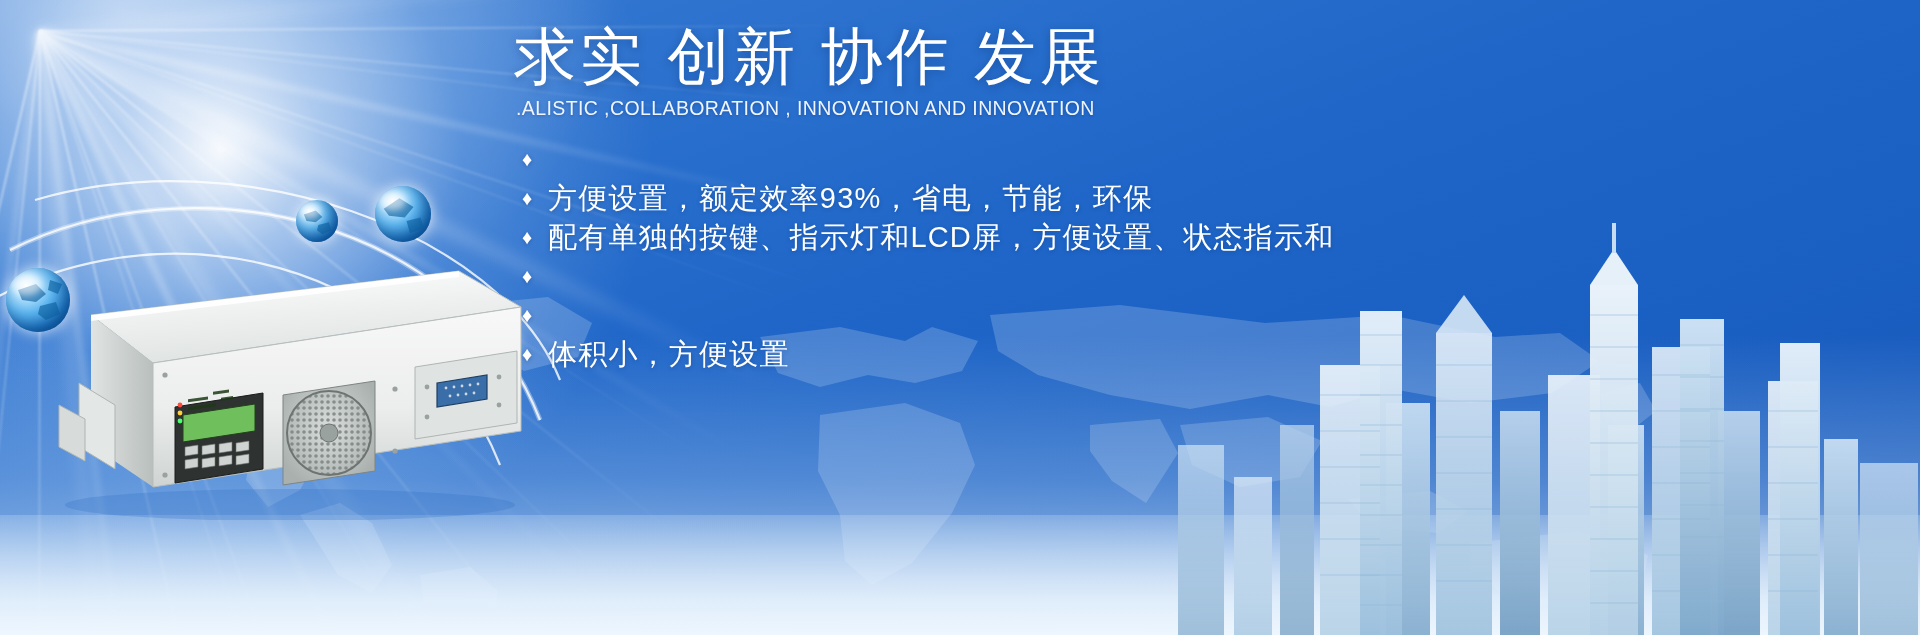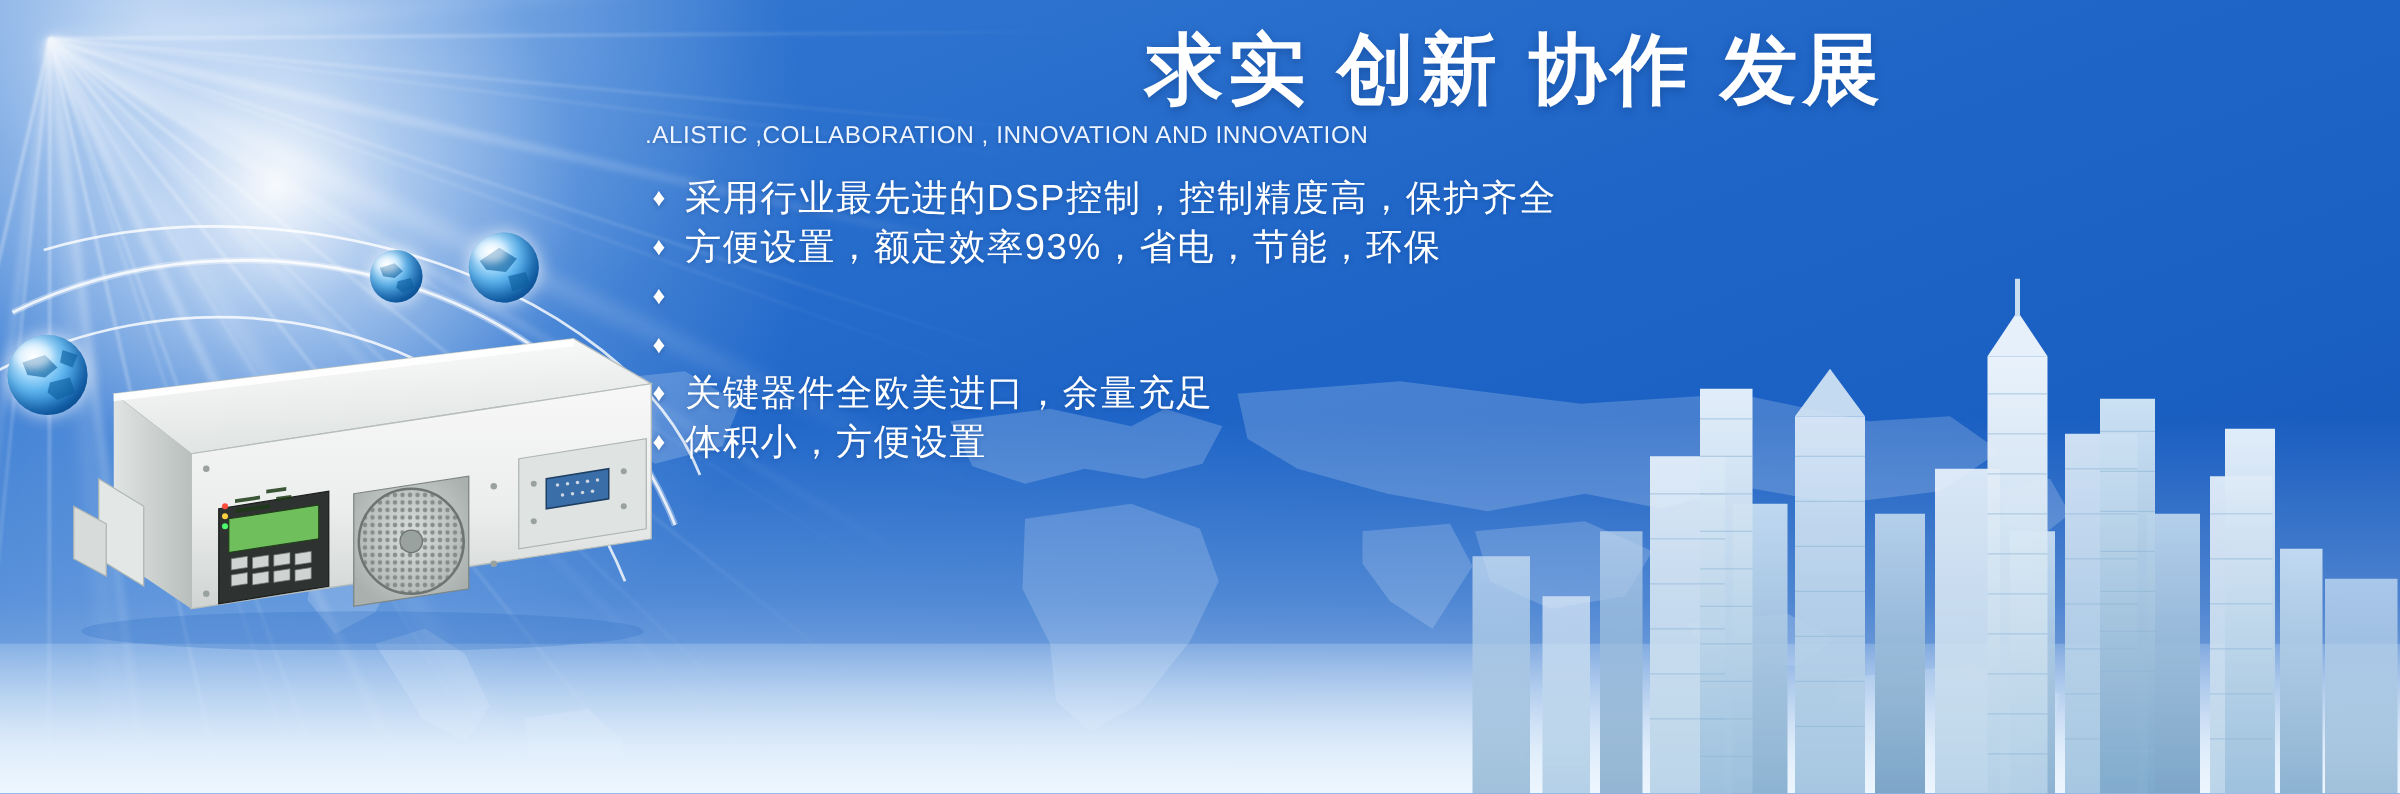--- a/index.html
+++ b/index.html
@@ -71,26 +71,25 @@
 
   
   .device { position:absolute; left:55px; top:255px; width:470px; height:265px; }
 
   
   .textblock { position:absolute; left:508px; top:18px; width:1000px; }
 
   .title {
     color:#ffffff;
     font-size:62px;
-    font-weight:bold;
+    font-weight:normal;
     letter-spacing:4px;
     line-height:1.25;
     text-shadow:0 2px 8px rgba(0,40,100,.35);
     margin-left:6px;
-    text-align:right;
   }
   .subtitle {
     color:#eef5ff;
     font-size:19.5px;
     letter-spacing:.4px;
     margin-top:1px;
     margin-left:8px;
     white-space:nowrap;
     text-shadow:0 1px 3px rgba(0,40,100,.3);
   }
@@ -449,35 +448,34 @@
 
   <div class="textblock">
 
     <div class="title">求实 创新 协作 发展</div>
 
     <div class="subtitle">.ALISTIC ,COLLABORATION , INNOVATION AND INNOVATION</div>
 
     <div class="bullets" id="bullets">
         <div class="bullet">
           <span class="dia">♦</span>
-          <span class="txt">采用行业最先进的DSP控制，控制精度高，保护齐全</span>
         </div>
         <div class="bullet">
           <span class="dia">♦</span>
           <span class="txt">方便设置，额定效率93%，省电，节能，环保</span>
         </div>
         <div class="bullet">
           <span class="dia">♦</span>
-        </div>
-        <div class="bullet">
-          <span class="dia">♦</span>
-        </div>
-        <div class="bullet">
-          <span class="dia">♦</span>
-          <span class="txt">关键器件全欧美进口，余量充足</span>
+          <span class="txt">配有单独的按键、指示灯和LCD屏，方便设置、状态指示和</span>
+        </div>
+        <div class="bullet">
+          <span class="dia">♦</span>
+        </div>
+        <div class="bullet">
+          <span class="dia">♦</span>
         </div>
         <div class="bullet">
           <span class="dia">♦</span>
           <span class="txt">体积小，方便设置</span>
         </div>
       </div>
 
   </div>
 </div>
 

